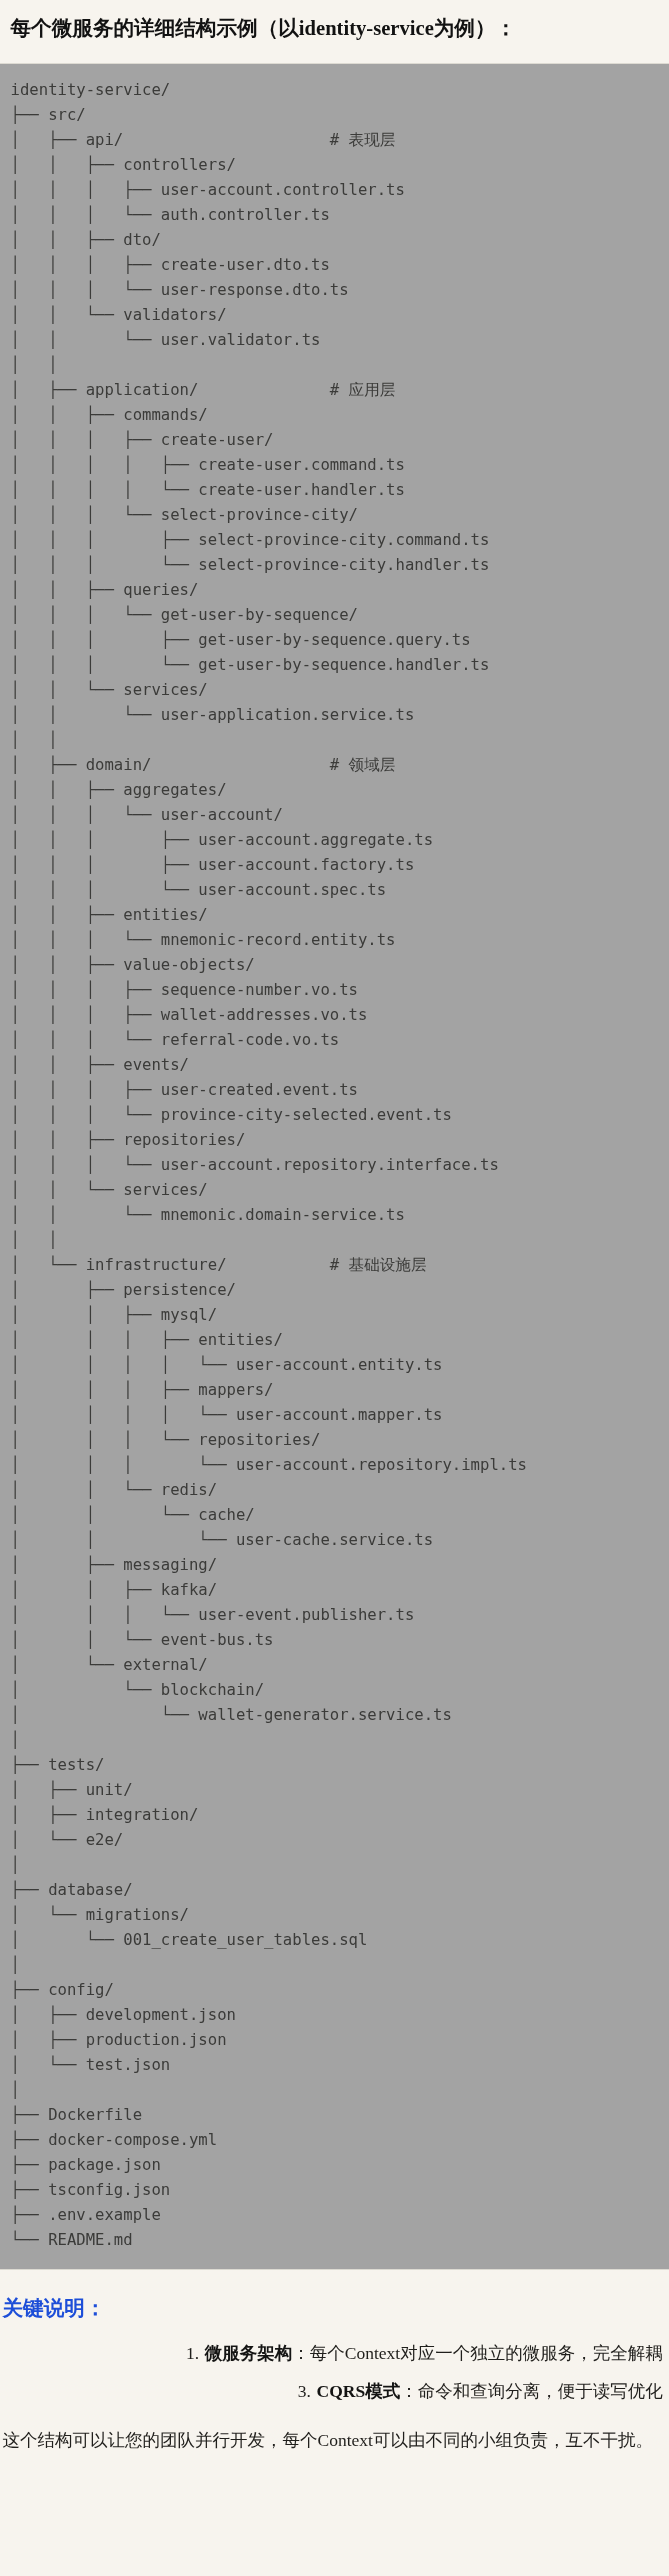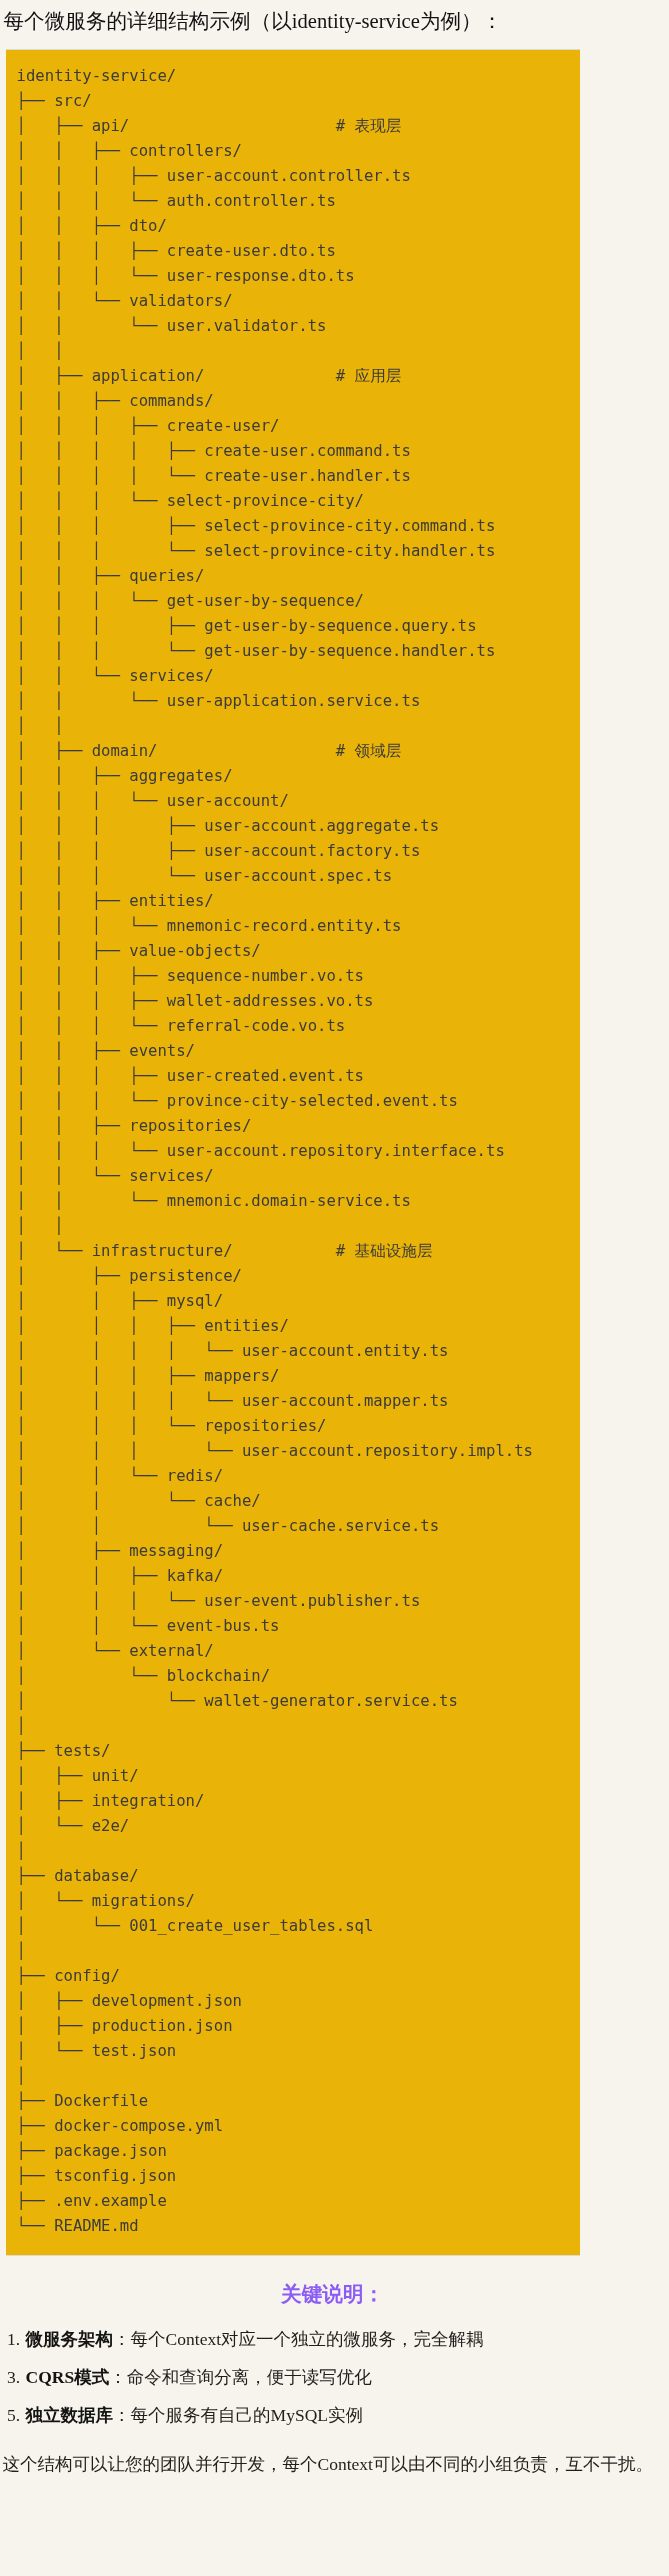--- a/index.html
+++ b/index.html
@@ -5,57 +5,56 @@
   html, body { margin:0; padding:0; }
   body {
     width:669px;
     background:#F7F4EE;
     color:#1B1A17;
     font-family:"Liberation Serif","DejaVu Serif",serif;
   }
   .page { width:669px; min-height:2576px; box-sizing:border-box; }
   .doc-title {
     font-size:20.6px;
-    font-weight:normal;
+    font-weight:bold;
     line-height:1.3;
     color:#121212;
-    margin:1px;
+    margin:8px;
     padding:6.9px 8.8px 13px 2.5px;
   }
   .code-block {
-    background:#eab308;
+    background:#a3a3a3;
     border-top:1.3px solid #DDDAD2;
     border-bottom:1.3px solid #DDDAD2;
     padding:14.4px 10px 15.6px 10.6px;
     box-sizing:border-box;
-    width:574px;
+    width:669px;
     overflow:hidden;
-    margin-left:6px;
   }
   .code-block pre {
     margin:0;
     font-family:"DejaVu Sans Mono","Liberation Mono",monospace;
     font-size:15.6px;
     line-height:25px;
     color:#3B3B39;
     white-space:pre;
   }
   .notes { padding:0 6.3px 6.3px 2.5px; }
   .notes-heading {
     font-size:20.6px;
     font-weight:bold;
-    color:#8b5cf6;
+    color:#1d4ed8;
     line-height:1.35;
     margin:25px 0 16px 0;
-    text-align:center;
   }
   .notes-list {
     list-style:none;
     margin:19px 0 0 0;
     padding:0 0 0 4.4px;
+    text-align:right;
   }
   .notes-list li {
     font-size:17.5px;
     line-height:25px;
     margin:0 0 13px 0;
     color:#201F1C;
   }
   .note-num { margin-right:5.6px; }
   .note-term { font-weight:bold; color:#141413; }
   .closing-paragraph {
@@ -165,22 +164,19 @@
   <div class="notes">
     <h3 class="notes-heading">关键说明：</h3>
 
     <ol class="notes-list">
       <li>
         <span class="note-num">1.</span><span class="note-term">微服务架构</span><span>：每个Context对应一个独立的微服务，完全解耦</span>
       </li>
       <li>
         <span class="note-num">3.</span><span class="note-term">CQRS模式</span><span>：命令和查询分离，便于读写优化</span>
       </li>
-      <li>
-        <span class="note-num">5.</span><span class="note-term">独立数据库</span><span>：每个服务有自己的MySQL实例</span>
-      </li>
     </ol>
 
     <p class="closing-paragraph">这个结构可以让您的团队并行开发，每个Context可以由不同的小组负责，互不干扰。</p>
   </div>
 
 </div>
 
 
 </body></html>

